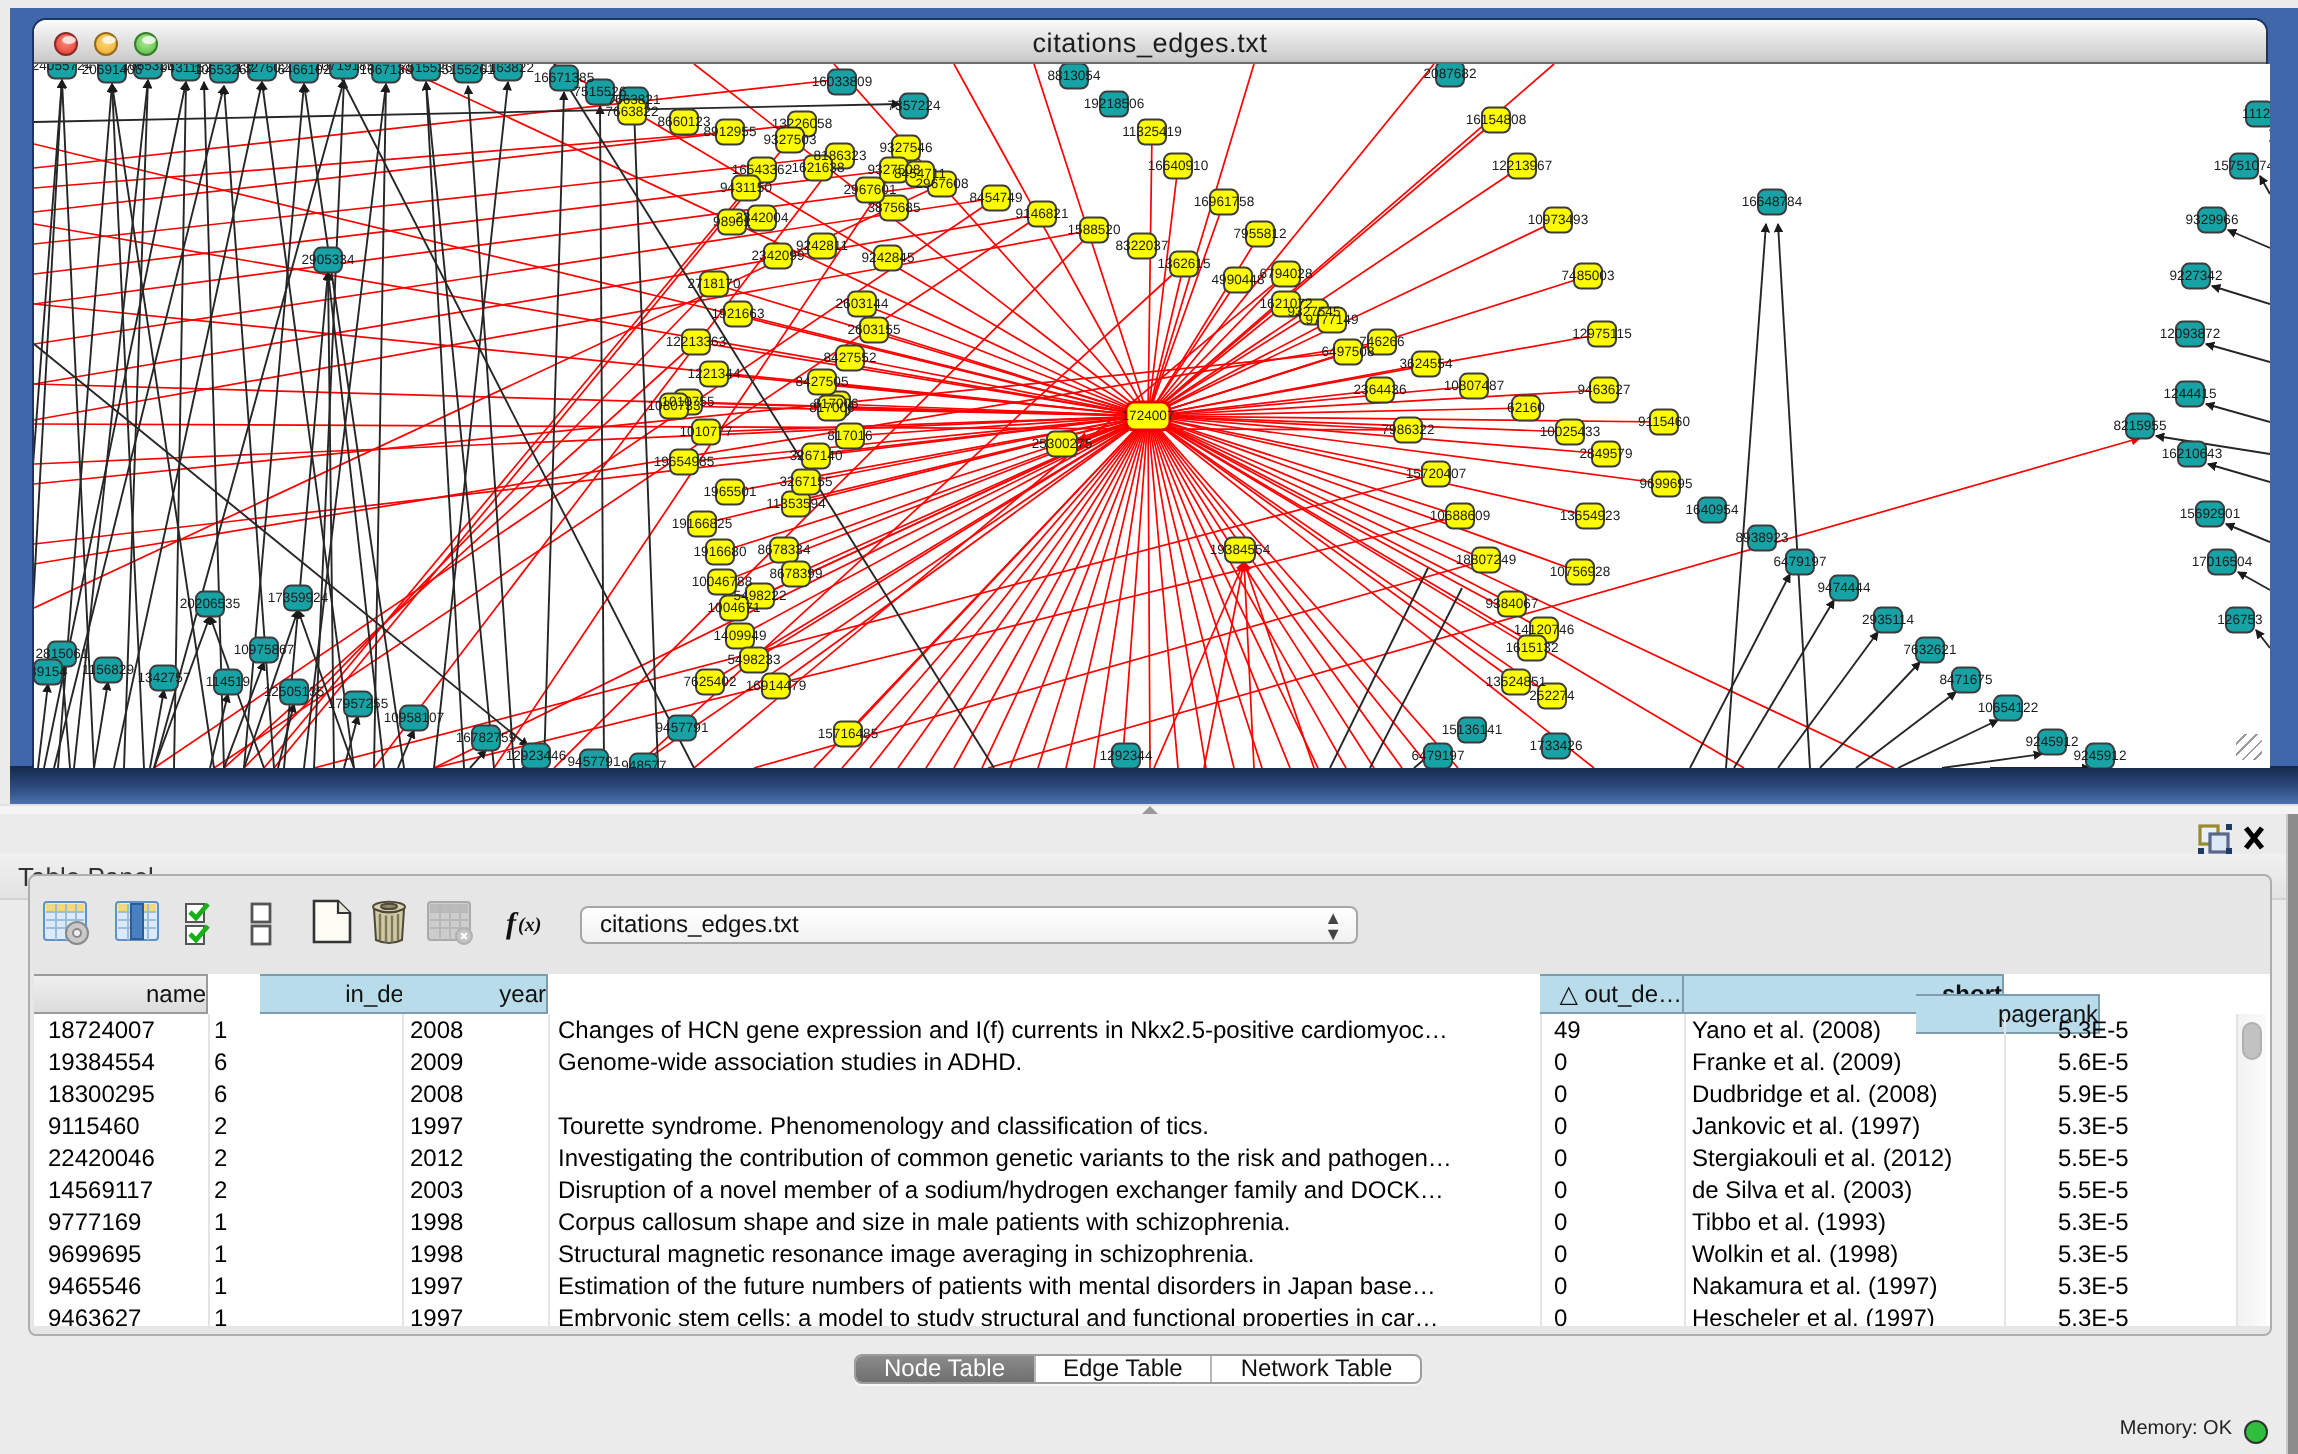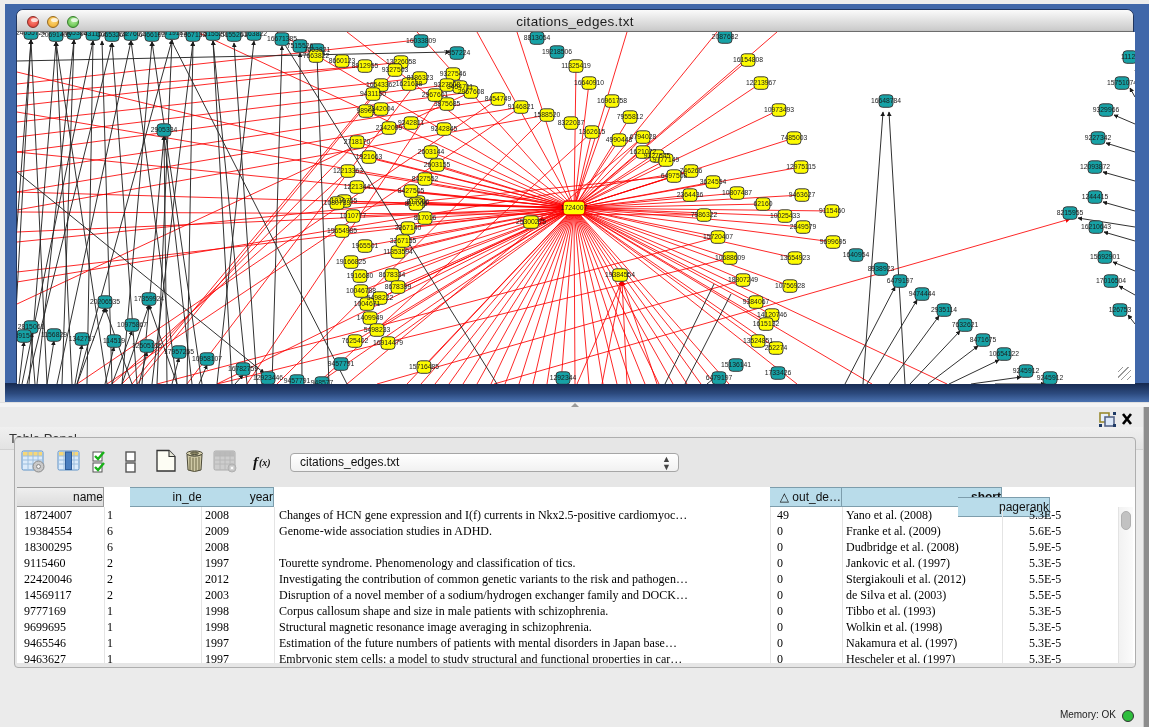--- a/index.html
+++ b/index.html
@@ -34,21 +34,21 @@
   border:1px solid #aeaeae; border-radius:4px; background:#e6e6e6; }
 #dropdown { position:absolute; left:275px; top:15px; width:389px; height:19px;
   background:linear-gradient(#fff,#f1f1f1); border:1px solid #a6a6a6; border-radius:4px;
   font-size:12px; color:#111; line-height:17px; padding-left:9px; }
 #dd-arrows { position:absolute; right:7px; top:1px; font-size:9px; color:#444; line-height:8px; }
 #tablewrap { position:absolute; left:2px; top:49px; width:1118px; height:176px; background:#fff; }
 #thead { position:absolute; left:0; top:0; width:100%; height:20px; background:#fff; }
 .hc { position:absolute; top:0; height:20px; background:#b9dcea; border:1px solid #7d9dac;
   border-left:none; font-size:12px; color:#111; text-align:right; line-height:19px; }
 .trow { position:absolute; left:0; width:100%; height:16px; font-size:12px; color:#000;
-  white-space:nowrap;font-family:Liberation Serif, serif; }
+  white-space:nowrap; }
 .trow span { position:absolute; top:1px; }
 .c0 { left:7px; } .c1 { left:90px; } .c2 { left:188px; } .c3 { left:262px; }
 .c4 { left:760px; } .c5 { left:829px; } .c6 { left:992px;margin-left:20px; }
 #rowsbox { position:absolute; left:0; top:20px; width:1100px; height:156px; overflow:hidden; }
 .vgrid { position:absolute; top:0; width:1px; height:156px; background:#e4e4e4; }
 #sbar { position:absolute; left:1101px; top:20px; width:15px; height:156px;
   background:linear-gradient(90deg,#f2f2f2,#fbfbfb); border-left:1px solid #e3e3e3; }
 #sthumb { position:absolute; left:2px; top:4px; width:10px; height:19px; background:#c2c2c2;
   border-radius:5px; border:1px solid #b0b0b0; }
 #tabs { position:absolute; left:427px; top:270px; height:15px; display:flex;
@@ -790,16 +790,21 @@
             <span class="c4">0</span>
             <span class="c5">Hescheler et al. (1997)</span>
             <span class="c6">5.3E-5</span>
           </div>
       </div>
       <div id="sbar">
           <div id="sthumb"></div>
         </div>
     </div>
   </div>
+  <div id="tabs">
+    <div class="tab sel">Node Table</div>
+    <div class="tab">Edge Table</div>
+    <div class="tab" style="border-right:none;">Network Table</div>
+  </div>
   <div id="memory">Memory: OK</div>
   <div id="memdot"></div>
   <div id="rstrip"></div>
 </div>
 
 </body></html>

